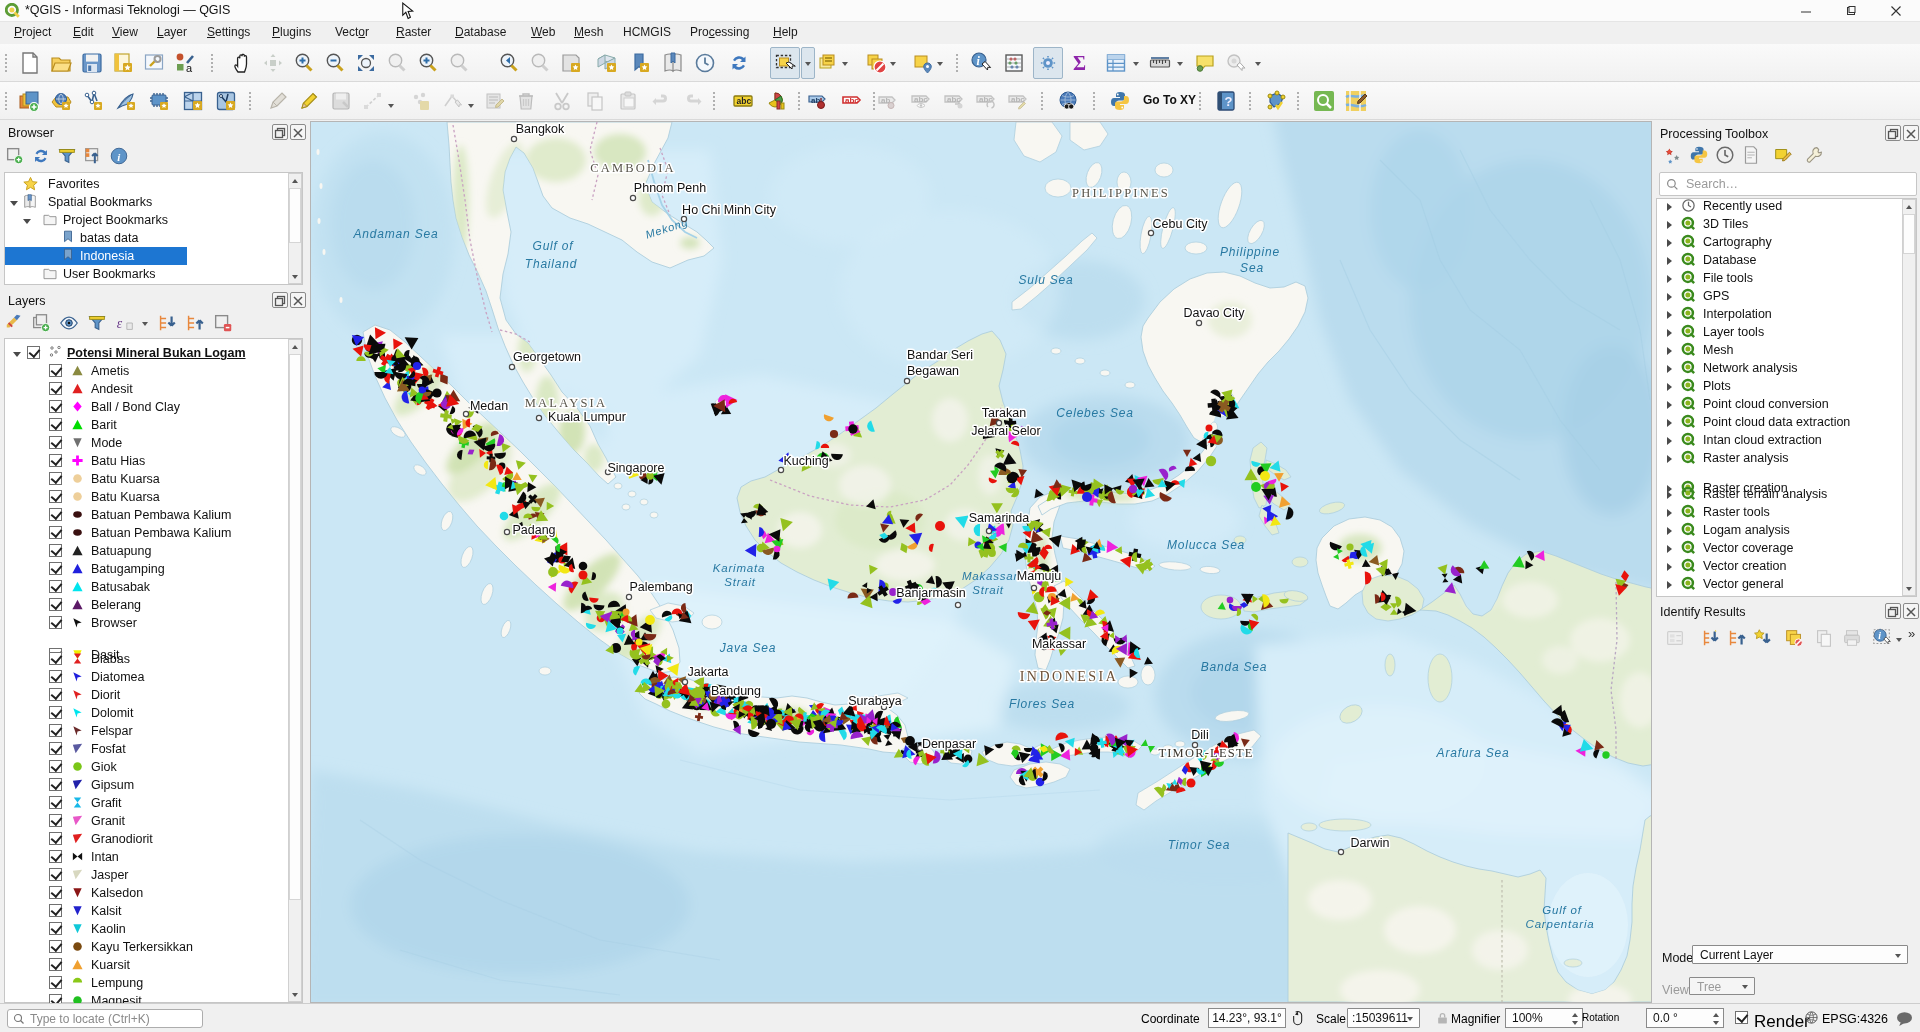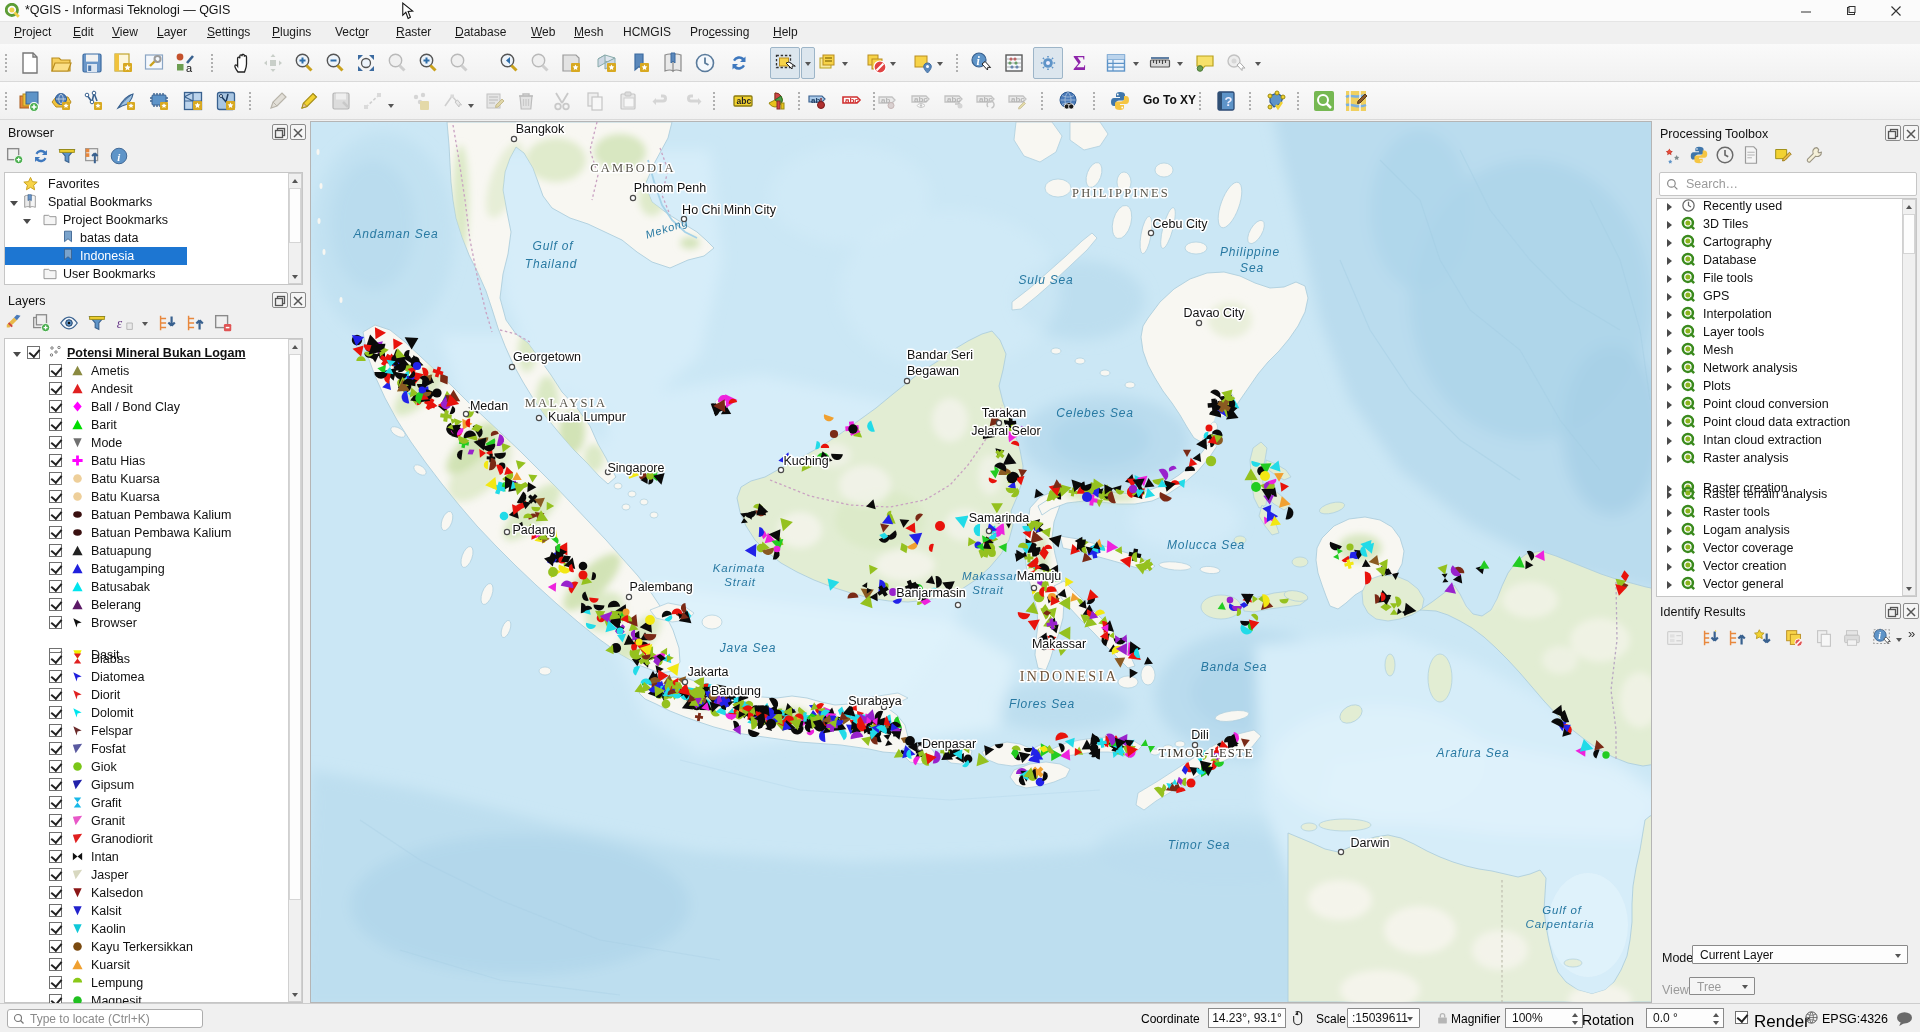--- a/index.html
+++ b/index.html
@@ -2605,21 +2605,21 @@
  <svg width="13" height="15" viewBox="0 0 24 24" style="position:absolute;left:1436px;top:7px">
       <rect x="4" y="10" width="16" height="11" rx="1" fill="#b5b5b5"></rect>
       <path d="M8 10V7a4 4 0 0 1 8 0v3" fill="none" stroke="#b5b5b5" stroke-width="2.5"></path>
     </svg>
  <span style="position:absolute;left:1451px;top:8px;font-size:12px">Magnifier</span>
  <div class="spin" style="left:1505px;top:4px;width:78px;height:20px">
       <span style="position:absolute;left:6px;top:2px">100%</span>
       <span class="dd" style="right:4px;top:12px"></span>
       <span class="dd" style="right:4px;top:4px;transform:rotate(180deg)"></span>
     </div>
- <span style="position:absolute;left:1582px;top:8px;font-size:14px">Rotation</span>
+ <span style="position:absolute;left:1582px;top:8px;font-size:10px">Rotation</span>
  <div class="spin" style="left:1646px;top:4px;width:78px;height:20px">
       <span style="position:absolute;left:6px;top:2px">0.0 °</span>
       <span class="dd" style="right:4px;top:12px"></span>
       <span class="dd" style="right:4px;top:4px;transform:rotate(180deg)"></span>
     </div>
  <span class="cb" style="left:1735px;top:7px"></span>
  <span style="position:absolute;left:1754px;top:8px;font-size:17px">Render</span>
  <svg width="15" height="15" viewBox="0 0 24 24" style="position:absolute;left:1804px;top:6px">
       <circle cx="12" cy="12" r="9" fill="none" stroke="#555" stroke-width="1.6"></circle>
       <path d="M3 12h18M12 3c4 4.5 4 13.5 0 18M12 3c-4 4.5-4 13.5 0 18M5 6.5c4 2.5 10 2.5 14 0M5 17.5c4-2.5 10-2.5 14 0" fill="none" stroke="#555" stroke-width="1.2"></path>

